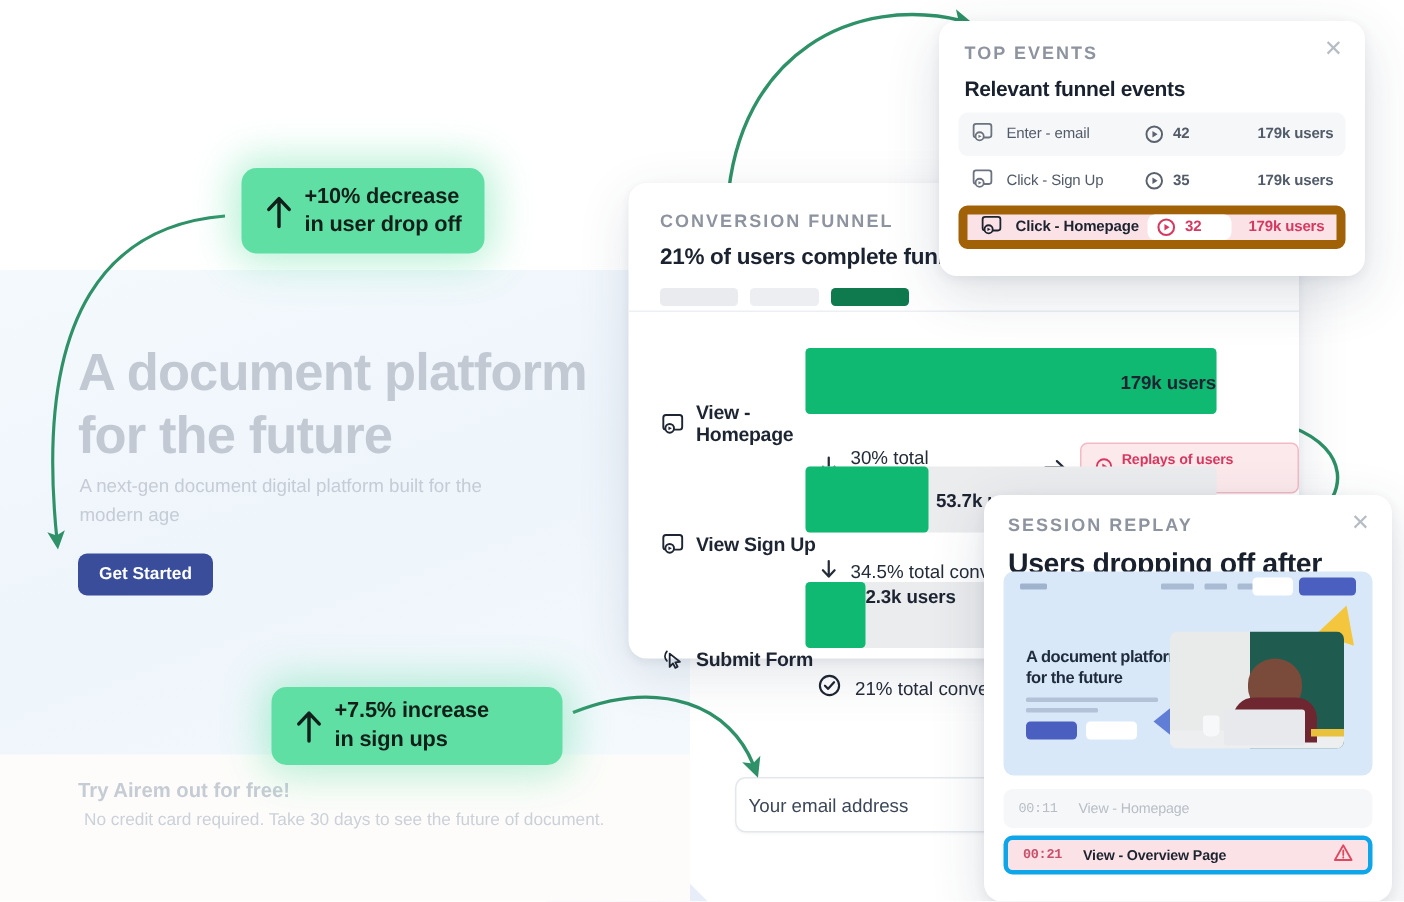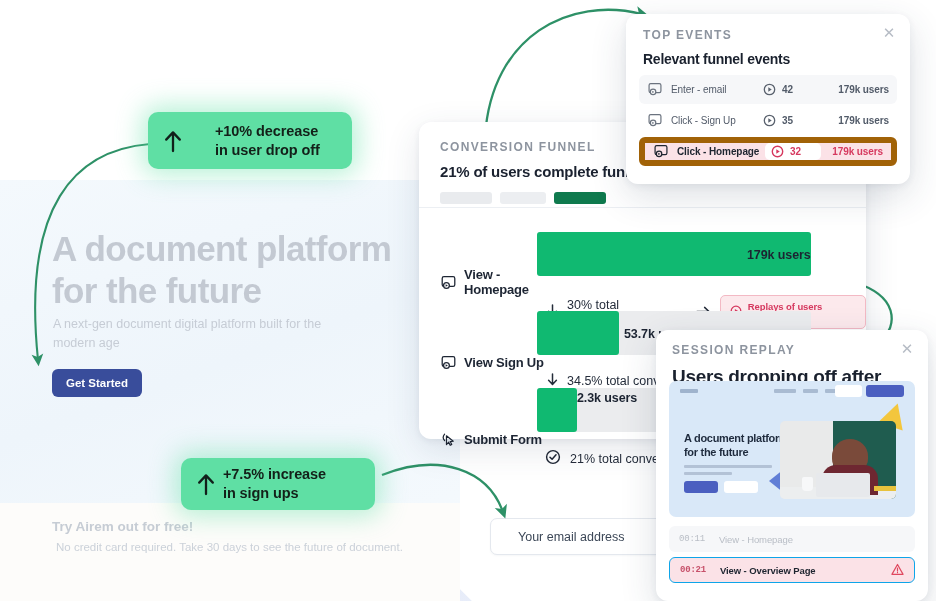--- a/index.html
+++ b/index.html
@@ -53,40 +53,40 @@
     position:absolute; left:52px; top:519px;
     font-size:13.5px; font-weight:700; color:#c6ccd4;
   }
   .cta-sub {
     position:absolute; left:56px; top:541px;
     font-size:11.5px; color:#cbd1d9; font-weight:400;
   }
   .email-field {
     position:absolute; left:490px; top:518px; width:180px; height:37px;
     background:#fff; border:1px solid #e4e8ee; border-radius:7px;
-    display:flex; align-items:center; padding-left:27px;
+    display:flex; align-items:center; padding-left:8px;
     font-size:12.5px; color:#3c4757;
     box-shadow:0 1px 2px rgba(70,90,120,.05);
   }
 
   
   .arrows { position:absolute; left:0; top:0; width:936px; height:601px; pointer-events:none; }
 
   
   .badge {
     position:absolute; border-radius:10px;
     background:#5fdfa4; display:flex; align-items:center;
     box-shadow:0 0 26px 6px rgba(95,223,164,.45);
   }
   .badge .arrow-up { width:34px; display:flex; justify-content:center; align-items:center; }
   .badge .btext {
     font-size:14.5px; font-weight:700; color:#132019; line-height:19px;
     letter-spacing:-.1px;
   }
-  #badge-drop { left:148px; top:112px; width:204px; height:57px; padding:0 10px 0 8px;gap:25px; }
+  #badge-drop { left:161px; top:112px; width:162px; height:57px; padding:0 10px 0 8px; }
   #badge-signup { left:181px; top:458px; width:194px; height:52px; padding:0 10px 0 8px; }
 
   
   .card { position:absolute; background:#fff; border-radius:12px; }
 
   
   #funnel-card {
     left:419px; top:122px; width:447px; height:317px;
     box-shadow:0 10px 34px rgba(45,60,90,.13), 0 2px 6px rgba(45,60,90,.07);
   }
@@ -194,21 +194,21 @@
     position:absolute; left:100px; top:84px; width:0; height:0;
     border-top:16px solid transparent; border-bottom:16px solid transparent;
     border-right:20px solid #4a6bd0; opacity:.85;
   }
   .sr-timeline { position:absolute; left:13px; top:196px; width:246px; }
   .tl-row {
     display:flex; align-items:center; height:26px; border-radius:6px; padding:0 10px;
     font-size:9.5px;
   }
   .tl-row.plain { background:#f6f7f9; color:#b9bec6; }
-  .tl-row.danger { background:#fbe2e7; border:1px solid #0ea5e9; color:#1d242f; font-weight:700; margin-top:5px; }
+  .tl-row.danger { background:#fbe2e7; border:3px solid #0ea5e9; color:#1d242f; font-weight:700; margin-top:5px; }
   .tl-time { font-family:"Liberation Mono", monospace; width:40px; font-size:9px; letter-spacing:-.2px; }
   .tl-row.danger .tl-time { color:#c7506a; }
   .tl-label { flex:1; letter-spacing:-.1px; }
   .tl-warn { color:#e0485f; }
 </style>
 </head>
 <body>
 
 <div id="stage">
 

